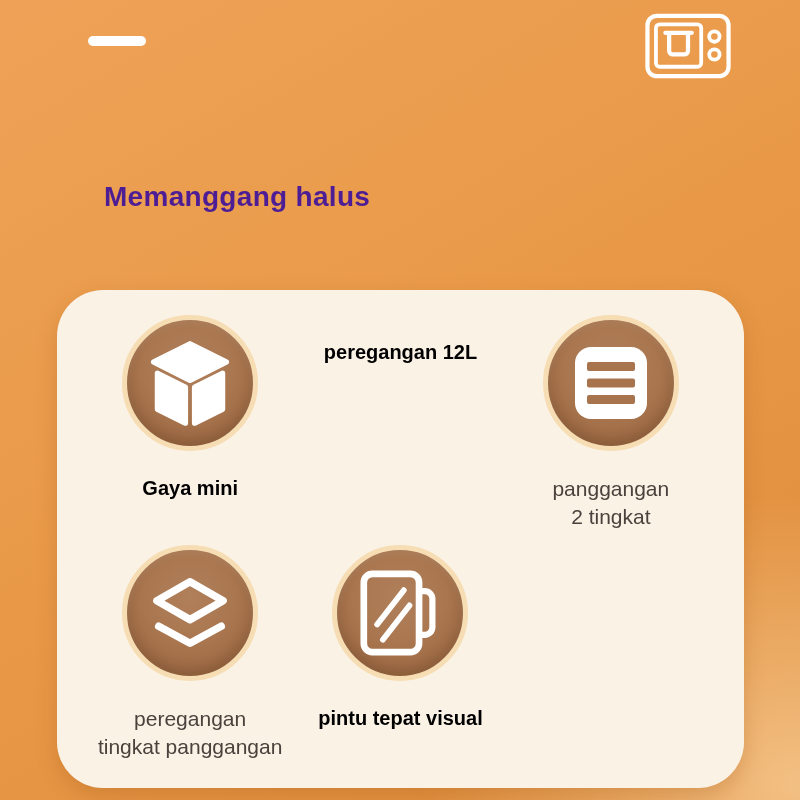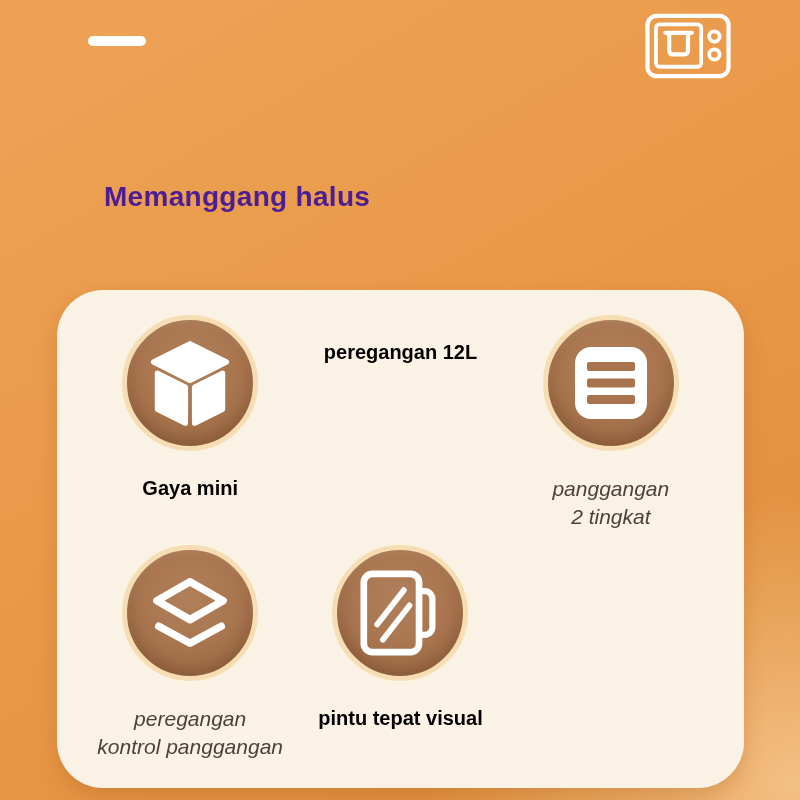--- a/index.html
+++ b/index.html
@@ -36,21 +36,21 @@
     border:5px solid #f6ddb4;
     background:radial-gradient(circle at 50% 38%, #b0805b 0%, #a9764f 45%, #9a6843 80%, #a5724c 100%);
     box-shadow:inset 0 -6px 12px rgba(70,35,10,.20), inset 0 3px 6px rgba(255,255,255,.10);
     display:flex;align-items:center;justify-content:center;flex:0 0 auto;
   }
   .label{
     margin-top:24px;font-size:20px;line-height:1.32;color:#000000;
     text-align:center;white-space:pre-line;
   }
   .label.bold{font-weight:bold;}
-  .label.regular{font-weight:400;font-size:21px;color:#4a423c;font-style:italic;}
+  .label.regular{font-weight:400;font-size:21px;color:#4a423c;}
   svg{display:block;}
   .oven-cap-text{
     font-family:"Liberation Sans", sans-serif;
     font-weight:bold;font-size:27px;fill:#a7744e;
   }
 </style>
 </head>
 <body>
 
 <div class="bg"></div>
@@ -110,21 +110,21 @@
   <div class="cell">
     <div class="badge-circle">
       <span>
         <svg width="78" height="70" viewBox="0 0 82 74" fill="none">
           <path d="M41 4 L76 24 L41 44 L6 24 Z" stroke="#ffffff" stroke-width="8" stroke-linejoin="round"></path>
           <path d="M8 51 L41 69 L74 51" stroke="#ffffff" stroke-width="8" stroke-linecap="round" stroke-linejoin="round"></path>
         </svg>
       </span>
     </div>
     <div class="label regular">peregangan
-kontrol panggangan</div>
+tingkat panggangan</div>
   </div>
 
   <div class="cell">
     <div class="badge-circle">
       <span>
         <svg width="80" height="88" viewBox="0 0 84 92" fill="none">
           <path d="M62 23 h6 a8 8 0 0 1 8 8 v30 a8 8 0 0 1 -8 8 h-6" stroke="#ffffff" stroke-width="6.5"></path>
           <rect x="4" y="5" width="58" height="82" rx="9" stroke="#ffffff" stroke-width="7"></rect>
           <path d="M18 58 L46 22" stroke="#ffffff" stroke-width="6" stroke-linecap="round"></path>
           <path d="M24 74 L52 38" stroke="#ffffff" stroke-width="6" stroke-linecap="round"></path>

